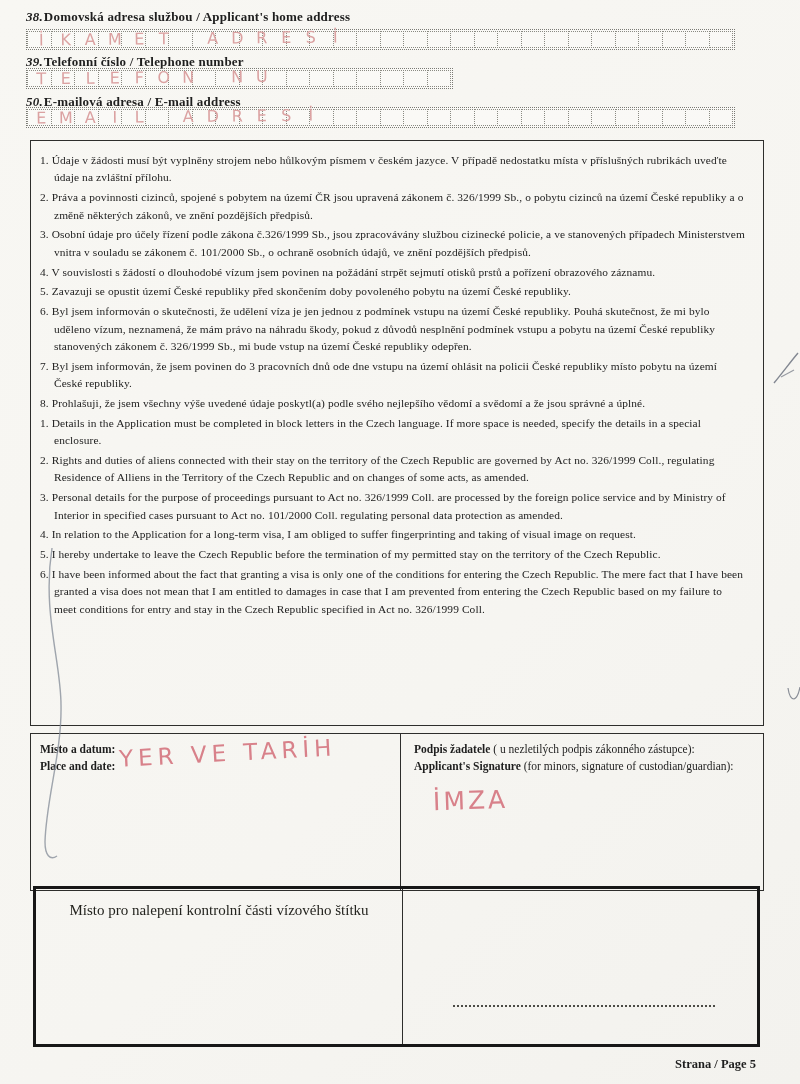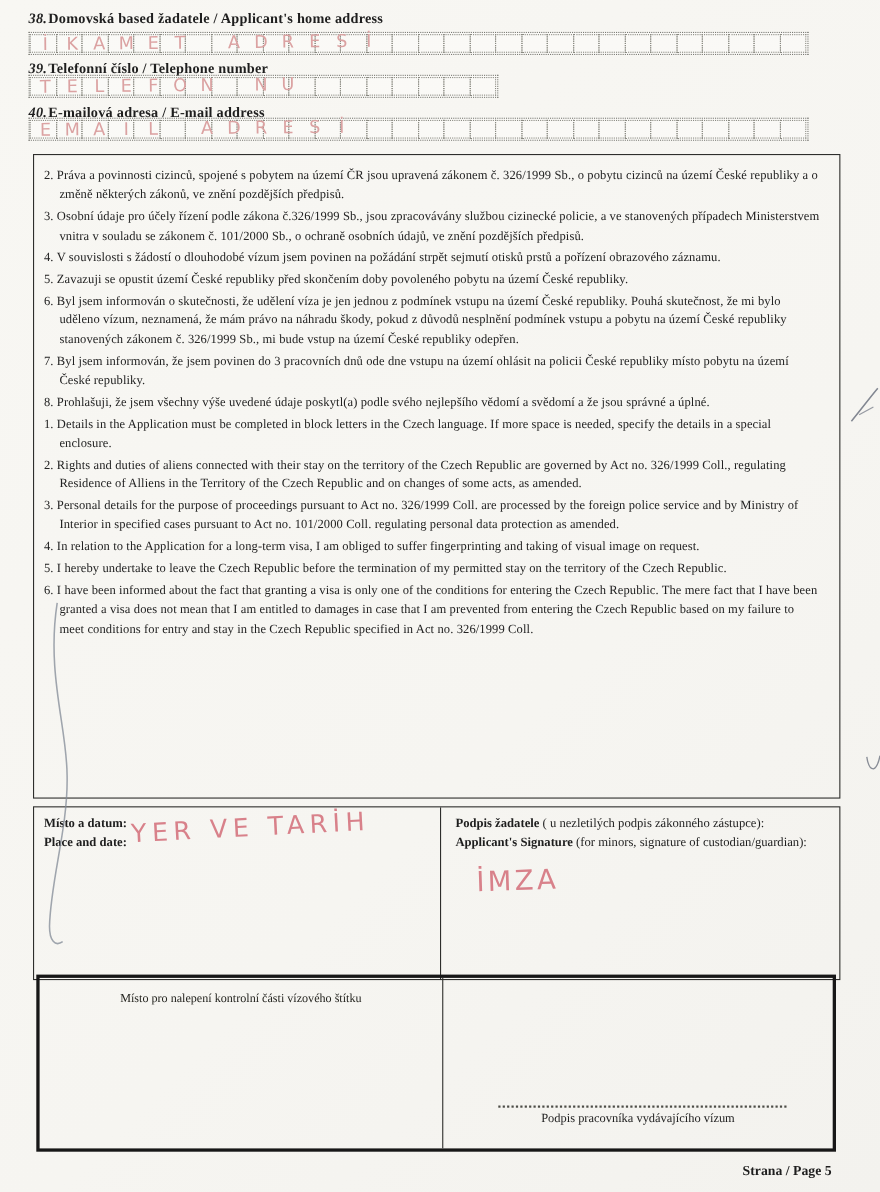--- a/index.html
+++ b/index.html
@@ -26,36 +26,36 @@
   .sig-left{width:370px;border-right:1.5px solid #2e2e2c;box-sizing:border-box;position:relative;padding:7px 0 0 9px;}
   .sig-right{flex:1;position:relative;padding:7px 8px 0 13px;}
   .sig-line{font-size:11.5px;line-height:16.5px;}
   .b{font-weight:bold;}
   .hw-free{font-family:"DejaVu Sans", sans-serif;color:#d8818a;position:absolute;white-space:nowrap;}
   .hw-place{left:88px;top:6px;font-size:23px;letter-spacing:5px;transform:rotate(-3deg);}
   .hw-sign{left:32px;top:52px;font-size:25px;letter-spacing:3px;transform:rotate(-2deg);}
   
   .sticker-box{position:absolute;left:33px;top:886px;width:727px;height:161px;border:3.5px solid #171717;box-sizing:border-box;display:flex;}
   .sticker-left{width:367px;border-right:1.5px solid #2e2e2c;box-sizing:border-box;text-align:center;padding:13px 30px 0 30px;}
-  .sticker-left .lbl{font-size:11px;color:#24241f;}
+  .sticker-left .lbl{font-size:15px;color:#24241f;}
   .sticker-right{flex:1;position:relative;}
   .dotted-line{position:absolute;left:50px;right:42px;top:116px;border-top:2px dotted #4c4c46;}
   .official-sig-label{position:absolute;left:10px;right:10px;top:122px;text-align:center;font-size:11.3px;}
   
   .page-num{position:absolute;right:44px;top:1057px;font-size:12.5px;font-weight:bold;}
   
   .marks{position:absolute;left:0;top:0;pointer-events:none;}
 </style>
 </head>
 <body>
 
 <div class="page">
 
   <div class="field-label" style="top:9px;">
-    <span class="num">38.</span><span>Domovská based žadatele / Applicant's home address</span>
+    <span class="num">38.</span><span>Domovská adresa službou / Applicant's home address</span>
   </div>
   <div class="cellrow" style="top:29px;">
     <div class="hw-letters">
         <span>İ</span>
         <span>K</span>
         <span>A</span>
         <span>M</span>
         <span>E</span>
         <span>T</span>
         <span> </span>
@@ -128,21 +128,21 @@
       <div class="cell"></div>
       <div class="cell"></div>
       <div class="cell"></div>
       <div class="cell"></div>
       <div class="cell"></div>
       <div class="cell"></div>
       <div class="cell"></div>
     </div>
 
   <div class="field-label" style="top:94px;">
-    <span class="num">40.</span><span>E-mailová adresa / E-mail address</span>
+    <span class="num">50.</span><span>E-mailová adresa / E-mail address</span>
   </div>
   <div class="cellrow" style="top:107px;">
     <div class="hw-letters">
         <span>E</span>
         <span>M</span>
         <span>A</span>
         <span>I</span>
         <span>L</span>
         <span> </span>
         <span>A</span>
@@ -179,20 +179,21 @@
       <div class="cell"></div>
       <div class="cell"></div>
       <div class="cell"></div>
       <div class="cell"></div>
       <div class="cell"></div>
       <div class="cell"></div>
     </div>
 
   <div class="notes-box">
     <div class="czech-list">
+      <div class="note">1. Údaje v žádosti musí být vyplněny strojem nebo hůlkovým písmem v českém jazyce. V případě nedostatku místa v příslušných rubrikách uveďte  údaje na zvláštní přílohu.</div>
       <div class="note">2. Práva a povinnosti cizinců, spojené s pobytem na území ČR jsou upravená zákonem č. 326/1999 Sb., o pobytu cizinců na území České republiky  a o změně některých zákonů, ve znění pozdějších předpisů.</div>
       <div class="note">3. Osobní údaje pro účely řízení podle zákona č.326/1999 Sb., jsou zpracovávány službou cizinecké policie,  a ve stanovených případech Ministerstvem vnitra v souladu se zákonem č. 101/2000 Sb., o ochraně osobních údajů, ve znění pozdějších předpisů.</div>
       <div class="note">4. V souvislosti s žádostí o dlouhodobé vízum jsem povinen na požádání strpět sejmutí  otisků prstů a pořízení obrazového záznamu.</div>
       <div class="note">5. Zavazuji se opustit území České republiky před skončením doby povoleného pobytu na území České republiky.</div>
       <div class="note">6. Byl jsem informován o skutečnosti, že udělení víza je jen jednou z podmínek vstupu na území České republiky. Pouhá skutečnost, že mi bylo uděleno vízum, neznamená, že mám právo na  náhradu škody, pokud z důvodů nesplnění podmínek vstupu a pobytu na území České republiky stanovených zákonem č. 326/1999 Sb., mi bude vstup na území České republiky odepřen.</div>
       <div class="note">7. Byl jsem informován, že jsem povinen do 3 pracovních dnů  ode dne vstupu na území  ohlásit na policii České republiky místo pobytu na území České republiky.</div>
       <div class="note">8. Prohlašuji, že jsem všechny výše uvedené údaje poskytl(a) podle svého nejlepšího vědomí a svědomí a že jsou správné a úplné.</div>
     </div>
     <div class="english-list">
       <div class="note">1. Details in the Application must be completed in block letters in the Czech language. If more space is needed, specify the details in a special enclosure.</div>
@@ -216,21 +217,20 @@
       <div class="hw-free hw-sign">İMZA</div>
     </div>
   </div>
 
   <div class="sticker-box">
     <div class="sticker-left">
       <div class="lbl">Místo pro nalepení kontrolní části vízového štítku</div>
     </div>
     <div class="sticker-right">
       <div class="dotted-line"></div>
-      <div class="official-sig-label">Podpis pracovníka vydávajícího vízum</div>
     </div>
   </div>
 
   <div class="page-num">Strana / Page 5</div>
 
   <svg class="marks" width="800" height="1084" viewBox="0 0 800 1084">
     <path d="M 52,548 C 42,612 61,662 61,705 C 62,752 46,800 45,842 C 45,855 50,861 57,856" fill="none" stroke="#828a96" stroke-width="1.4" opacity="0.75"></path>
     <path d="M 774,383 C 783,372 792,360 798,353" fill="none" stroke="#6d7380" stroke-width="1.4" opacity="0.85"></path>
     <path d="M 781,377 L 794,370" fill="none" stroke="#6d7380" stroke-width="1.1" opacity="0.7"></path>
     <path d="M 788,688 C 789,695 791,699 794,699 C 797,698 799,692 800,687" fill="none" stroke="#6d7380" stroke-width="1.2" opacity="0.8"></path>

